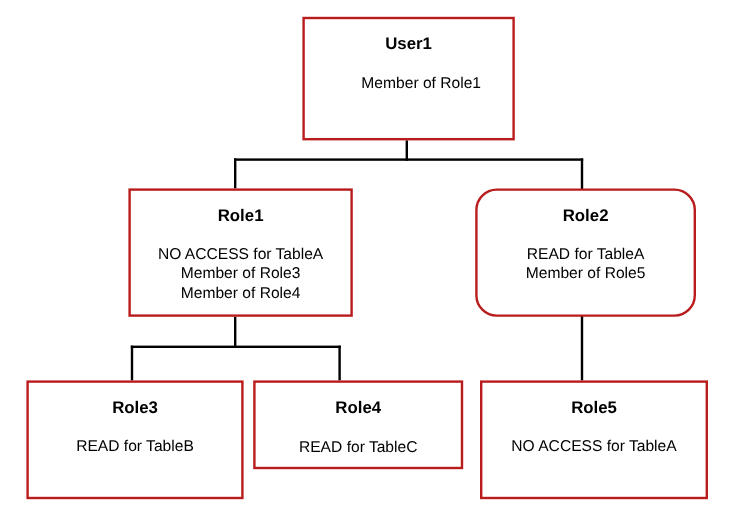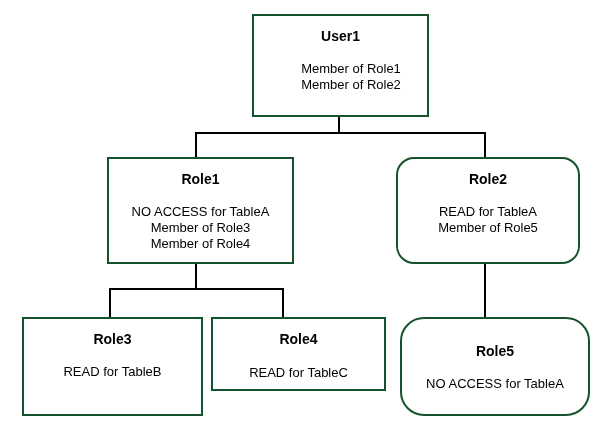--- a/index.html
+++ b/index.html
@@ -14,21 +14,21 @@
   #canvas {
     position: relative;
     width: 608px;
     height: 436px;
     background: #ffffff;
     overflow: hidden;
   }
   .node {
     position: absolute;
     box-sizing: border-box;
-    border: 2px solid #14532d;
+    border: 2px solid #b91c1c;
     background: #ffffff;
     text-align: center;
   }
   .node-title {
     font-size: 14px;
     font-weight: bold;
     line-height: 16px;
     white-space: nowrap;
   }
   .node-lines {
@@ -61,21 +61,20 @@
   <div class="connector h-line" style="left:109px; top:288px; width:175px;"></div>
   <div class="connector v-line" style="left:109px; top:288px; height:30px;"></div>
   <div class="connector v-line" style="left:282px; top:288px; height:30px;"></div>
 
   <div class="connector v-line" style="left:484px; top:262px; height:56px;"></div>
 
   <div class="node" style="left:252px; top:14px; width:177px; height:103px; padding-top:12px;">
     <div class="node-title">User1</div>
     <div class="node-lines" style="margin-top:17px;margin-left:21px;">
       <span class="node-line">Member of Role1</span>
-      <span class="node-line">Member of Role2</span>
     </div>
   </div>
 
   <div class="node" style="left:107px; top:157px; width:187px; height:107px; padding-top:12px;">
     <div class="node-title">Role1</div>
     <div class="node-lines" style="margin-top:17px;">
       <span class="node-line">NO ACCESS for TableA</span>
       <span class="node-line">Member of Role3</span>
       <span class="node-line">Member of Role4</span>
     </div>
@@ -96,20 +95,20 @@
     </div>
   </div>
 
   <div class="node" style="left:211px; top:317px; width:175px; height:74px; padding-top:12px;">
     <div class="node-title">Role4</div>
     <div class="node-lines" style="margin-top:18px;text-align:center;">
       <span class="node-line">READ for TableC</span>
     </div>
   </div>
 
-  <div class="node" style="left:400px; top:317px; width:190px; height:99px; padding-top:24px;border-radius:24px;">
+  <div class="node" style="left:400px; top:317px; width:190px; height:99px; padding-top:12px;">
     <div class="node-title">Role5</div>
     <div class="node-lines" style="margin-top:17px;">
       <span class="node-line">NO ACCESS for TableA</span>
     </div>
   </div>
 
 </div>
 
 </body></html>

